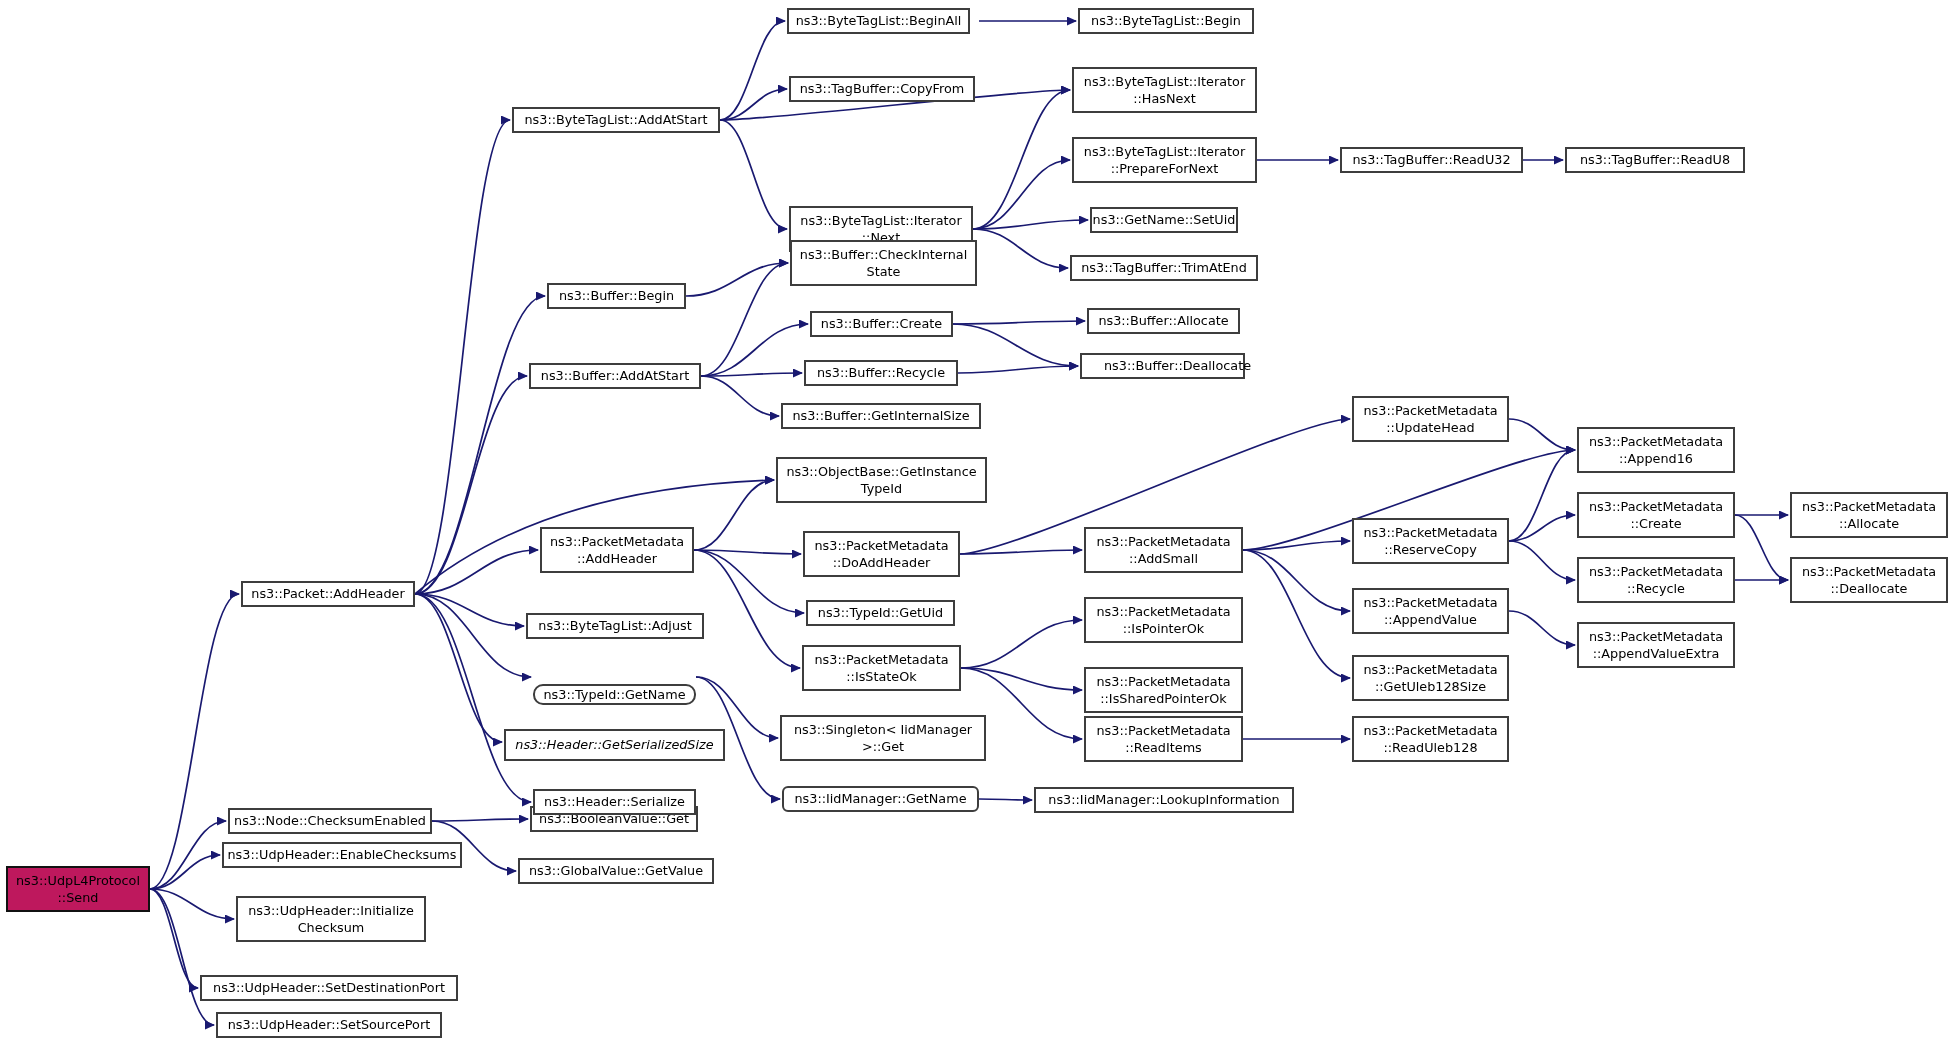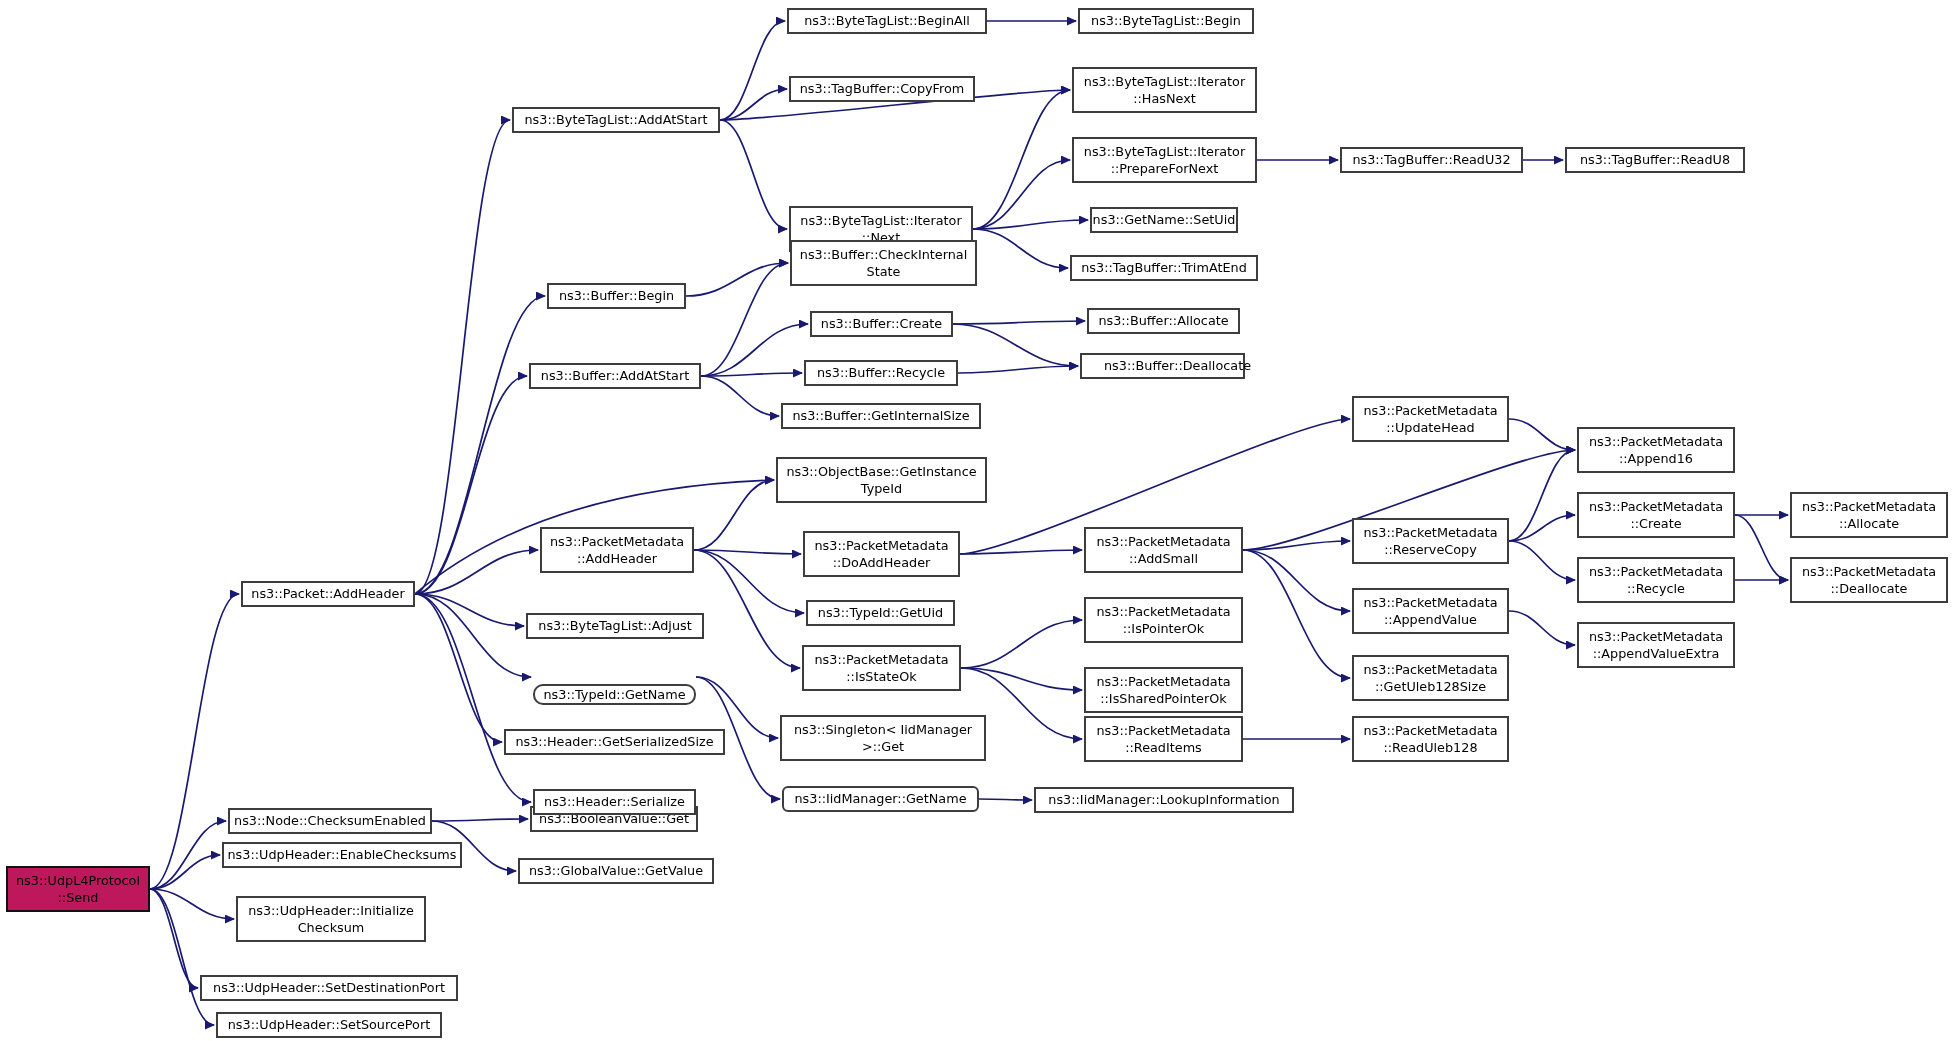--- a/index.html
+++ b/index.html
@@ -91,21 +91,21 @@
       <div class="gnode" style="left: 241px; top: 581px; width: 174px; height: 26px;">ns3::Packet::AddHeader</div>
       <div class="gnode" style="left: 228px; top: 808px; width: 204px; height: 26px;">ns3::Node::ChecksumEnabled</div>
       <div class="gnode" style="left: 222px; top: 842px; width: 240px; height: 26px;">ns3::UdpHeader::EnableChecksums</div>
       <div class="gnode" style="left: 236px; top: 896px; width: 190px; height: 46px;">ns3::UdpHeader::Initialize
 Checksum</div>
       <div class="gnode" style="left: 200px; top: 975px; width: 258px; height: 26px;">ns3::UdpHeader::SetDestinationPort</div>
       <div class="gnode" style="left: 216px; top: 1012px; width: 226px; height: 26px;">ns3::UdpHeader::SetSourcePort</div>
       <div class="gnode" style="left: 530px; top: 806px; width: 168px; height: 26px;">ns3::BooleanValue::Get</div>
       <div class="gnode" style="left: 518px; top: 858px; width: 196px; height: 26px;">ns3::GlobalValue::GetValue</div>
       <div class="gnode" style="left: 512px; top: 107px; width: 208px; height: 26px;">ns3::ByteTagList::AddAtStart</div>
-      <div class="gnode" style="left: 787px; top: 8px; width: 200px; height: 26px;">ns3::ByteTagList::BeginAll</div>
+      <div class="gnode" style="left: 787px; top: 8px; width: 183px; height: 26px;">ns3::ByteTagList::BeginAll</div>
       <div class="gnode" style="left: 1078px; top: 8px; width: 176px; height: 26px;">ns3::ByteTagList::Begin</div>
       <div class="gnode" style="left: 789px; top: 76px; width: 186px; height: 26px;">ns3::TagBuffer::CopyFrom</div>
       <div class="gnode" style="left: 1072px; top: 67px; width: 185px; height: 46px;">ns3::ByteTagList::Iterator
 ::HasNext</div>
       <div class="gnode" style="left: 789px; top: 206px; width: 184px; height: 46px;">ns3::ByteTagList::Iterator
 ::Next</div>
       <div class="gnode" style="left: 1072px; top: 137px; width: 185px; height: 46px;">ns3::ByteTagList::Iterator
 ::PrepareForNext</div>
       <div class="gnode" style="left: 1340px; top: 147px; width: 183px; height: 26px;">ns3::TagBuffer::ReadU32</div>
       <div class="gnode" style="left: 1565px; top: 147px; width: 180px; height: 26px;">ns3::TagBuffer::ReadU8</div>
@@ -124,21 +124,21 @@
 TypeId</div>
       <div class="gnode" style="left: 540px; top: 527px; width: 154px; height: 46px;">ns3::PacketMetadata
 ::AddHeader</div>
       <div class="gnode" style="left: 803px; top: 531px; width: 157px; height: 46px;">ns3::PacketMetadata
 ::DoAddHeader</div>
       <div class="gnode" style="left: 526px; top: 613px; width: 178px; height: 26px;">ns3::ByteTagList::Adjust</div>
       <div class="gnode" style="left: 806px; top: 600px; width: 149px; height: 26px;">ns3::TypeId::GetUid</div>
       <div class="gnode" style="left: 533px; top: 684px; width: 163px; height: 21px; border-radius: 10px;">ns3::TypeId::GetName</div>
       <div class="gnode" style="left: 802px; top: 645px; width: 159px; height: 46px;">ns3::PacketMetadata
 ::IsStateOk</div>
-      <div class="gnode" style="left: 504px; top: 729px; width: 221px; height: 26px;">ns3::Header::GetSerializedSize</div>
+      <div class="gnode" style="left: 504px; top: 729px; width: 221px; height: 32px; font-style: italic;">ns3::Header::GetSerializedSize</div>
       <div class="gnode" style="left: 780px; top: 715px; width: 206px; height: 46px;">ns3::Singleton&lt; IidManager
 &gt;::Get</div>
       <div class="gnode" style="left: 533px; top: 789px; width: 163px; height: 26px;">ns3::Header::Serialize</div>
       <div class="gnode" style="left: 782px; top: 786px; width: 197px; height: 26px; border-radius: 6px;">ns3::IidManager::GetName</div>
       <div class="gnode" style="left: 1034px; top: 787px; width: 260px; height: 26px;">ns3::IidManager::LookupInformation</div>
       <div class="gnode" style="left: 1084px; top: 527px; width: 159px; height: 46px;">ns3::PacketMetadata
 ::AddSmall</div>
       <div class="gnode" style="left: 1084px; top: 597px; width: 159px; height: 46px;">ns3::PacketMetadata
 ::IsPointerOk</div>
       <div class="gnode" style="left: 1084px; top: 667px; width: 159px; height: 46px;">ns3::PacketMetadata

